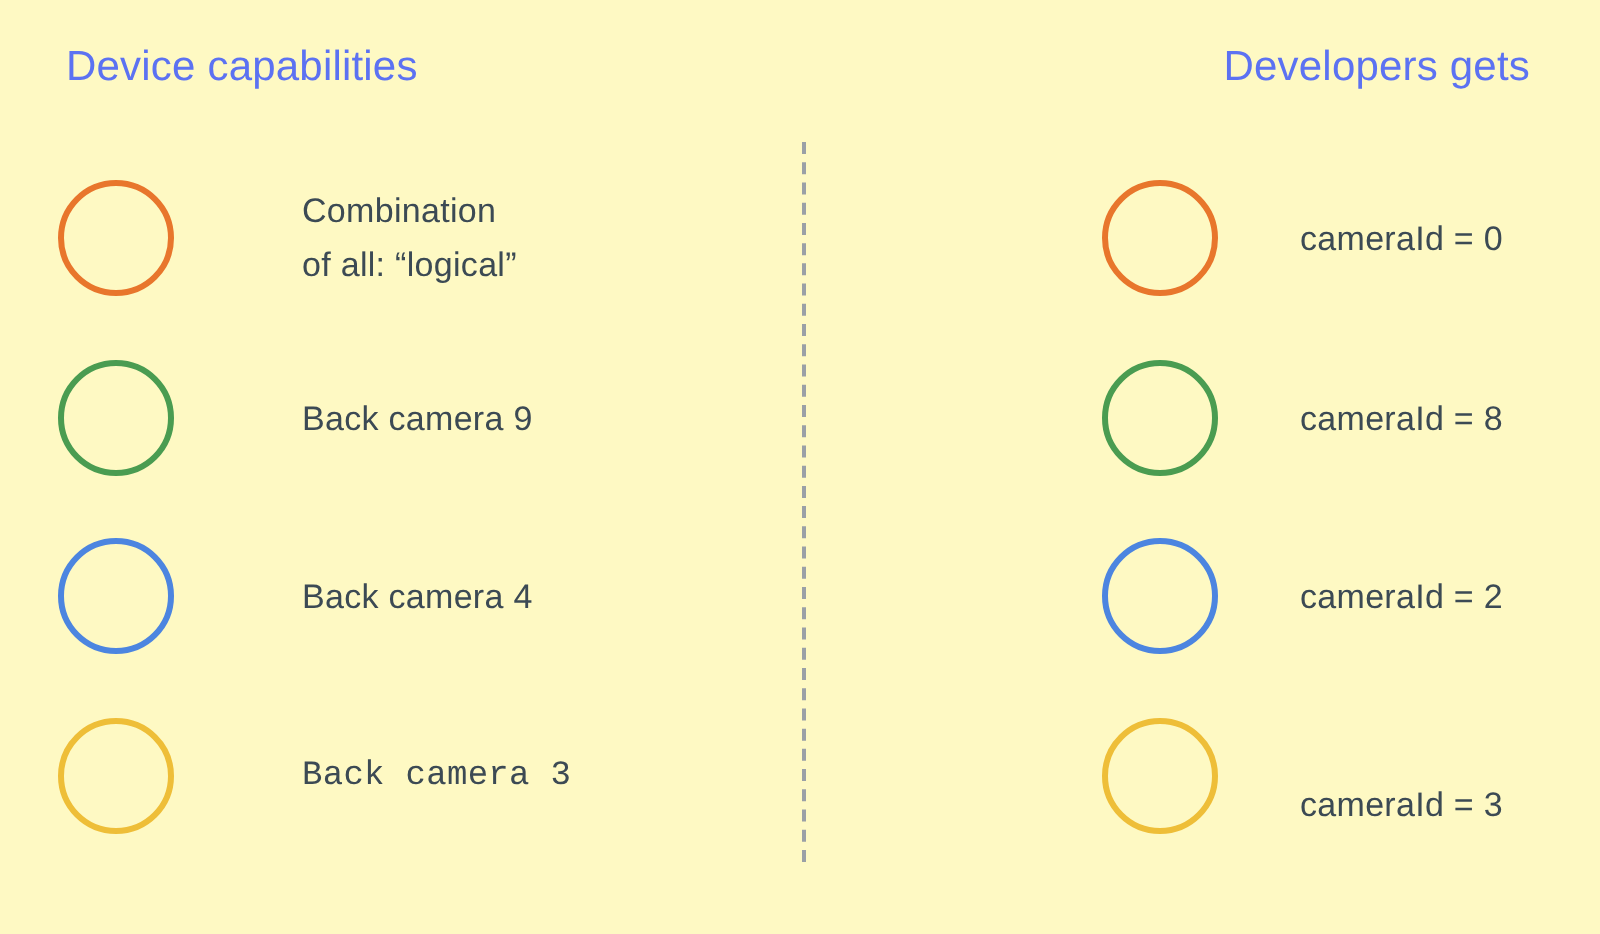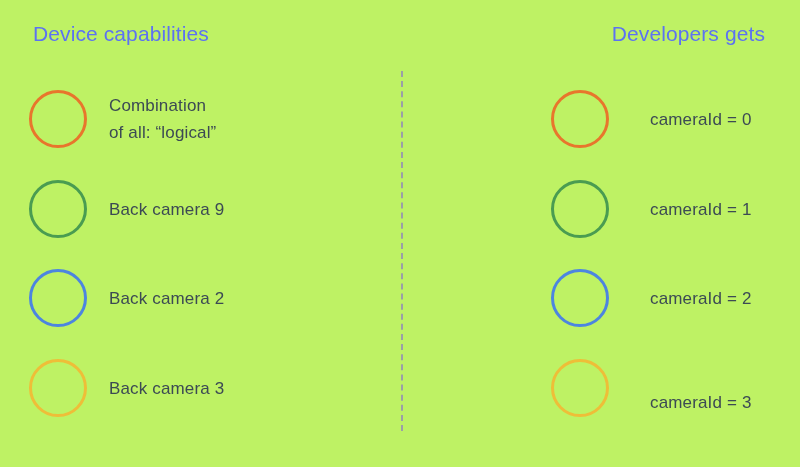--- a/index.html
+++ b/index.html
@@ -10,21 +10,21 @@
     width: 800px;
     height: 467px;
     background: #ffffff;
     font-family: "Liberation Sans", sans-serif;
     overflow: hidden;
   }
   #canvas {
     position: relative;
     width: 800px;
     height: 467px;
-    background: #bef264;
+    background: #fef9c3;
   }
 
   
   .col-title {
     position: absolute;
     font-size: 21px;
     line-height: 26px;
     font-weight: 400;
     letter-spacing: 0.1px;
     color: #5c72f2;
@@ -43,21 +43,21 @@
     border-left: 2px dashed #9aa0a6;
   }
 
   
   .row {
     position: absolute;
     display: flex;
     align-items: center;
     height: 60px;
   }
-  .row.left  { left: 29px;  width: 340px; }
+  .row.left  { left: 29px;  width: 340px; gap: 42px; }
   .row.right { left: 551px; width: 245px; gap: 17px; }
 
   .circle {
     flex: 0 0 auto;
     width: 52px;
     height: 52px;
     border-radius: 50%;
     border: 3px solid #000;
     box-sizing: content-box;
     background: transparent;
@@ -90,36 +90,36 @@
 of all: “logical”</span>
   </div>
 
   <div class="row left" style="top:179px">
     <span class="circle" style="border-color: rgb(74, 156, 81);"></span>
     <span class="row-label" style="color: rgb(60, 74, 84);">Back camera 9</span>
   </div>
 
   <div class="row left" style="top:268px">
     <span class="circle" style="border-color: rgb(76, 133, 224);"></span>
-    <span class="row-label" style="color: rgb(60, 74, 84);">Back camera 2</span>
+    <span class="row-label" style="color: rgb(60, 74, 84);">Back camera 4</span>
   </div>
 
   <div class="row left" style="top:358px">
     <span class="circle" style="border-color: rgb(238, 190, 56);"></span>
-    <span class="row-label" style="color: rgb(60, 74, 84);">Back camera 3</span>
+    <span class="row-label" style="color: rgb(60, 74, 84); font-family: Liberation Mono, monospace;">Back camera 3</span>
   </div>
 
   <div class="row right" style="top:89px">
     <span class="circle" style="border-color: rgb(232, 118, 44);"></span>
     <span class="row-label" style="color: rgb(60, 74, 84);">cameraId = 0</span>
   </div>
 
   <div class="row right" style="top:179px">
     <span class="circle" style="border-color: rgb(74, 156, 81);"></span>
-    <span class="row-label" style="color: rgb(60, 74, 84);">cameraId = 1</span>
+    <span class="row-label" style="color: rgb(60, 74, 84);">cameraId = 8</span>
   </div>
 
   <div class="row right" style="top:268px">
     <span class="circle" style="border-color: rgb(76, 133, 224);"></span>
     <span class="row-label" style="color: rgb(60, 74, 84);">cameraId = 2</span>
   </div>
 
   <div class="row right" style="top:358px">
     <span class="circle" style="border-color: rgb(238, 190, 56);"></span>
     <span class="row-label" style="color: rgb(60, 74, 84); margin-top: 28px;">cameraId = 3</span>

